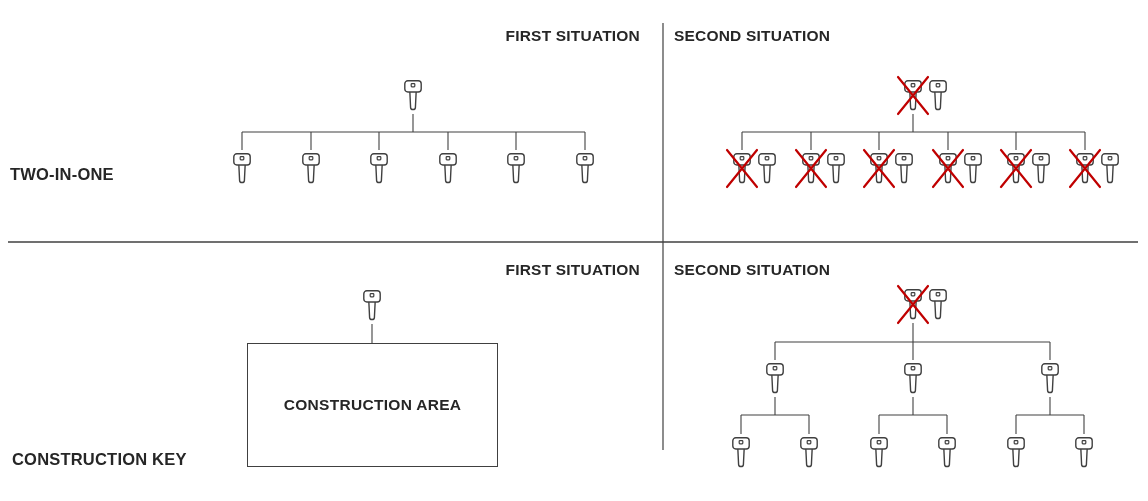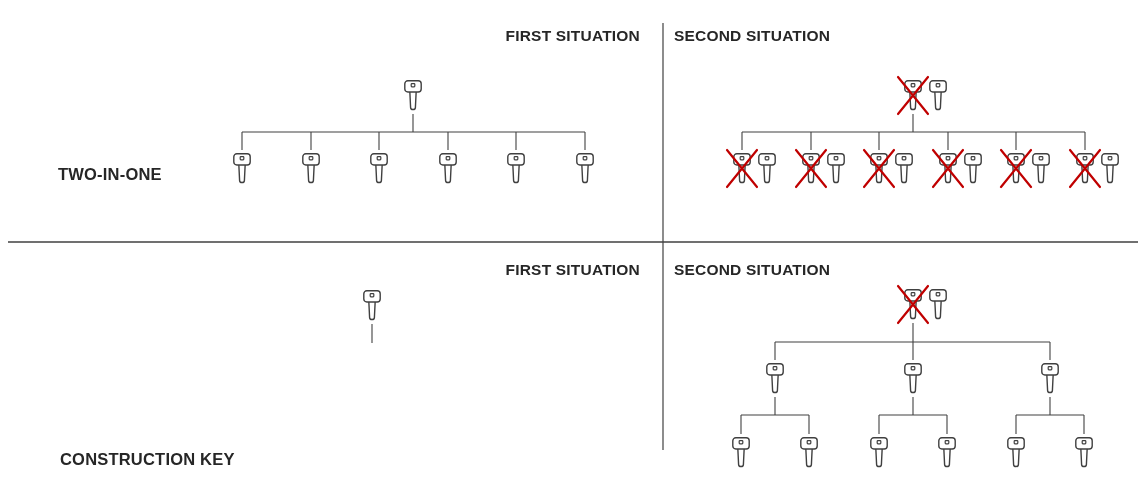--- a/index.html
+++ b/index.html
@@ -4,21 +4,21 @@
 <style>
   html,body{margin:0;padding:0;background:#ffffff;}
   body{font-family:"Liberation Sans",sans-serif;}
   .canvas{position:relative;width:1148px;height:501px;background:#ffffff;overflow:hidden;}
   #diagram-svg{position:absolute;left:0;top:0;display:block;}
   .hdr{position:absolute;font-size:15.5px;font-weight:600;color:#262626;letter-spacing:.2px;white-space:nowrap;text-align:center;}
   .hdr-q1{top:27px;right:508px;}
   .hdr-q2{top:27px;left:674px;}
   .hdr-q3{top:261px;right:508px;}
   .hdr-q4{top:261px;left:674px;}
-  .rowlabel{position:absolute;font-size:16.5px;font-weight:600;color:#262626;letter-spacing:.2px;white-space:nowrap;margin-left:48px;}
+  .rowlabel{position:absolute;font-size:16.5px;font-weight:600;color:#262626;letter-spacing:.2px;white-space:nowrap;}
   .rl-1{left:10px;top:165px;}
   .rl-2{left:12px;top:450px;}
   .constr-box{position:absolute;left:247px;top:343px;width:251px;height:124px;border:1.4px solid #404040;box-sizing:border-box;display:flex;align-items:center;justify-content:center;background:#ffffff;}
   .constr-box span{font-size:15.5px;font-weight:600;color:#262626;letter-spacing:.3px;}
 </style>
 </head>
 <body>
 
 <div class="canvas">
   <svg id="diagram-svg" width="1148" height="501" viewBox="0 0 1148 501">
@@ -258,13 +258,16 @@
     </svg>
 
   <div class="hdr hdr-q1">FIRST SITUATION</div>
   <div class="hdr hdr-q2">SECOND SITUATION</div>
   <div class="hdr hdr-q3">FIRST SITUATION</div>
   <div class="hdr hdr-q4">SECOND SITUATION</div>
 
   <div class="rowlabel rl-1">TWO-IN-ONE</div>
   <div class="rowlabel rl-2">CONSTRUCTION KEY</div>
 
+  <div class="constr-box">
+    <span>CONSTRUCTION AREA</span>
+  </div>
 </div>
 
 </body></html>

